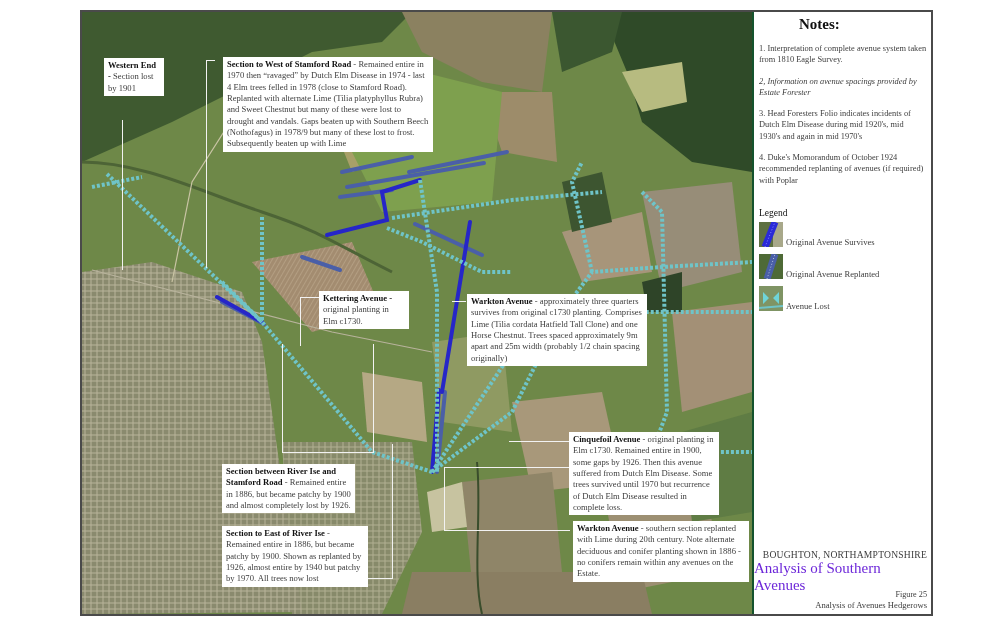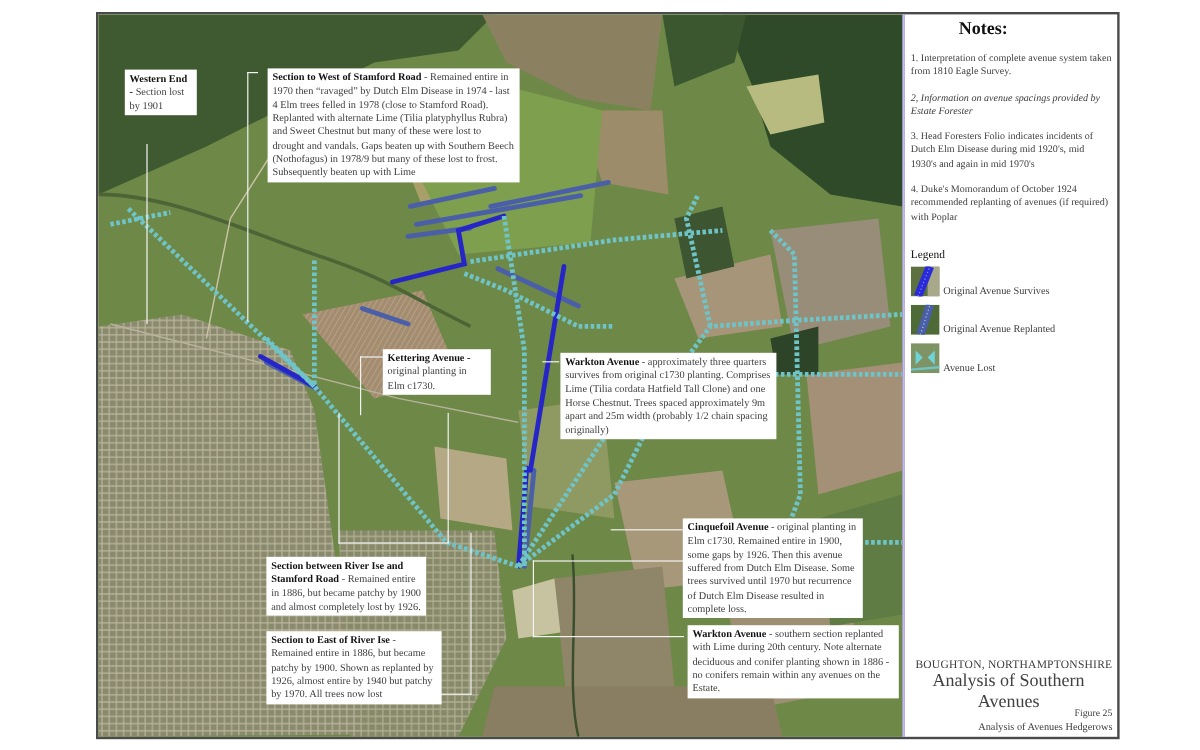--- a/index.html
+++ b/index.html
@@ -1,37 +1,37 @@
 <!DOCTYPE html>
 <html><head>
 <meta charset="utf-8">
 <style>
   html, body { margin:0; padding:0; background:#ffffff; }
   body { width:1000px; height:625px; position:relative; overflow:hidden;
          font-family:"Liberation Serif","DejaVu Serif",serif; color:#333; }
   .frame { position:absolute; left:80px; top:10px; width:849px; height:602px;
            border:2px solid #4a4a4a; background:#fff; box-sizing:content-box; }
   .map { position:absolute; left:0; top:0; width:670px; height:602px; overflow:hidden;
-         background:#6f8a4a; border-right:2px solid #c4b5fd; }
+         background:#6f8a4a; border-right:2px solid #14532d; }
   .map svg.terrain { position:absolute; left:0; top:0; }
   .callout { position:absolute; background:#fff; font-size:8.6px; line-height:1.32;
              color:#3d3d3d; padding:2px 4px 2px 4px; box-sizing:border-box; }
   .callout b { color:#111; font-weight:bold; }
   .leader { position:absolute; border-color:#f2f2f2; border-style:solid; border-width:0; }
   .side { position:absolute; left:672px; top:0; width:177px; height:602px; }
   .notes-title { position:absolute; left:5px; top:4px; font-size:15px; font-weight:bold; color:#111;margin-left:40px; }
   .note { position:absolute; left:5px; width:168px; font-size:8.4px; line-height:1.35; color:#3d3d3d; }
   .legend-title { position:absolute; left:5px; top:196px; font-size:9.5px; font-weight:normal; color:#111; }
   .legend-item { position:absolute; left:5px; height:26px; width:170px; }
   .swatch { position:absolute; left:0; top:0; width:24px; height:25px; }
   .legend-label { position:absolute; left:27px; top:15px; font-size:8.6px; color:#3d3d3d; white-space:nowrap; }
   .place { position:absolute; left:5px; top:537px; width:168px; text-align:right;
            font-size:9.6px; letter-spacing:0.2px; color:#3d3d3d; }
-  .fig-title { position:absolute; left:0px; top:548px; width:173px; text-align:center;
-               font-size:15px; color:#404040; }
+  .fig-title { position:absolute; left:0px; top:548px; width:173px; text-align:left;
+               font-size:15px; color:#6d28d9; }
   .fig-num { position:absolute; left:5px; top:578px; width:168px; text-align:right;
              font-size:8.2px; color:#3d3d3d; }
   .fig-caption { position:absolute; left:5px; top:588px; width:168px; text-align:right;
                  font-size:8.6px; color:#3d3d3d; }
 </style>
 </head>
 <body>
 
 <div class="frame">
 

